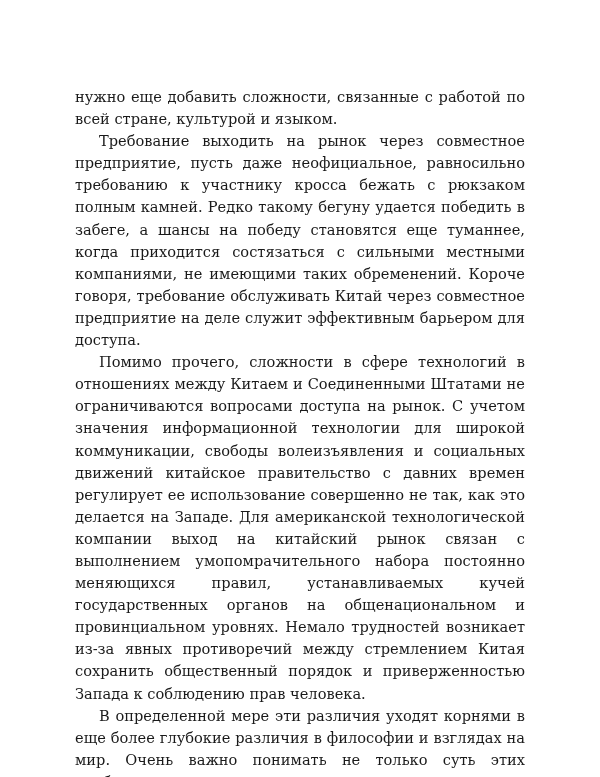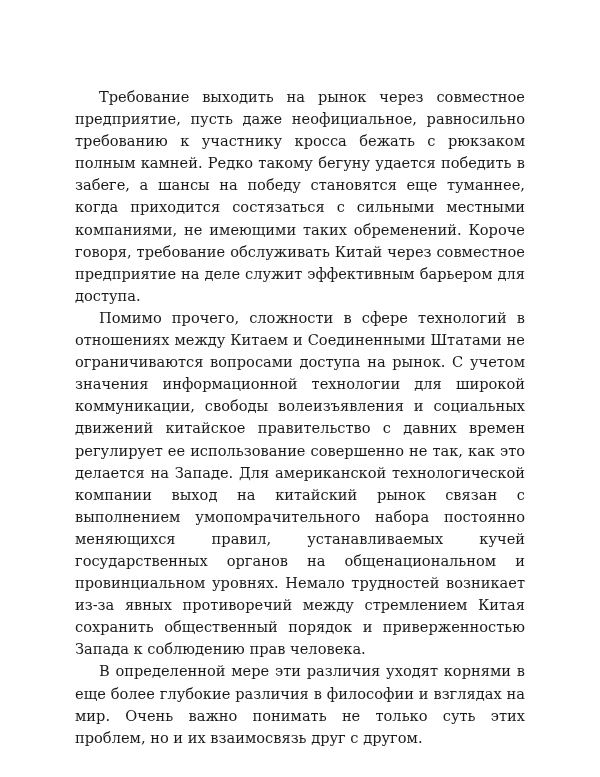--- a/index.html
+++ b/index.html
@@ -18,17 +18,18 @@
       margin: 0;
       text-align: justify;
       text-indent: 0;
     }
     .para.indent { text-indent: 24px; }
   </style>
 </head>
 <body>
 
 <div class="page">
+  <p class="para">нужно еще добавить сложности, связанные с работой по всей стране, культурой и языком.</p>
   <p class="para indent">Требование выходить на рынок через совместное предприятие, пусть даже неофициальное, равносильно требованию к участнику кросса бежать с рюкзаком полным камней. Редко такому бегуну удается победить в забеге, а шансы на победу становятся еще туманнее, когда приходится состязаться с сильными местными компаниями, не имеющими таких обременений. Короче говоря, требование обслуживать Китай через совместное предприятие на деле служит эффективным барьером для доступа.</p>
   <p class="para indent">Помимо прочего, сложности в сфере технологий в отношениях между Китаем и Соединенными Штатами не ограничиваются вопросами доступа на рынок. С учетом значения информационной технологии для широкой коммуникации, свободы волеизъявления и социальных движений китайское правительство с давних времен регулирует ее использование совершенно не так, как это делается на Западе. Для американской технологической компании выход на китайский рынок связан с выполнением умопомрачительного набора постоянно меняющихся правил, устанавливаемых кучей государственных органов на общенациональном и провинциальном уровнях. Немало трудностей возникает из-за явных противоречий между стремлением Китая сохранить общественный порядок и приверженностью Запада к соблюдению прав человека.</p>
   <p class="para indent">В определенной мере эти различия уходят корнями в еще более глубокие различия в философии и взглядах на мир. Очень важно понимать не только суть этих проблем, но и их взаимосвязь друг с другом.</p>
 
 </div>
 
 </body></html>

